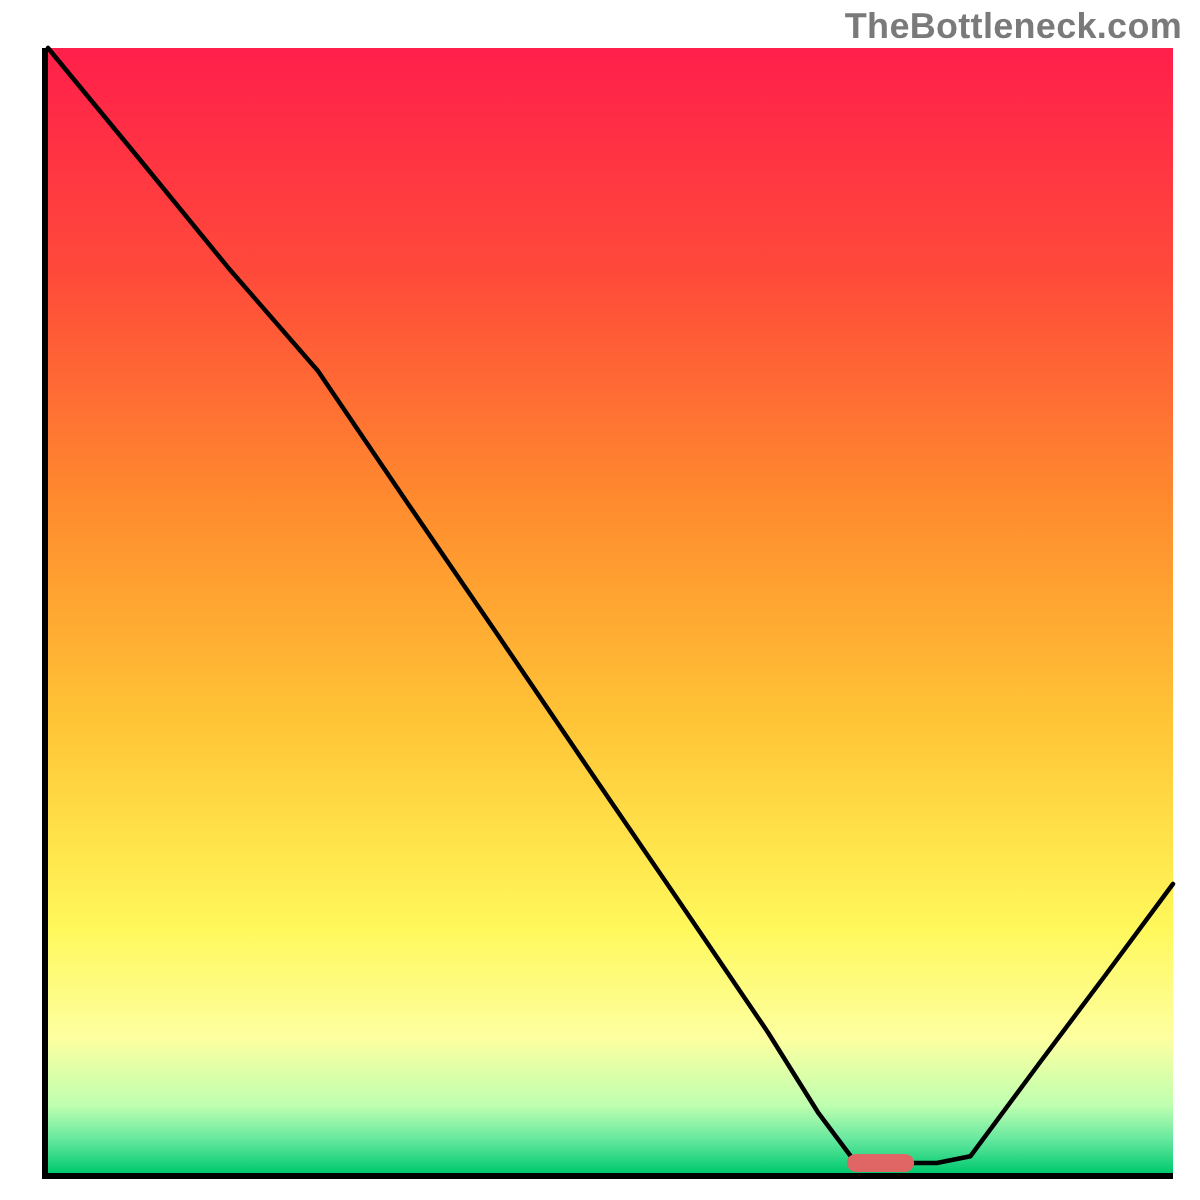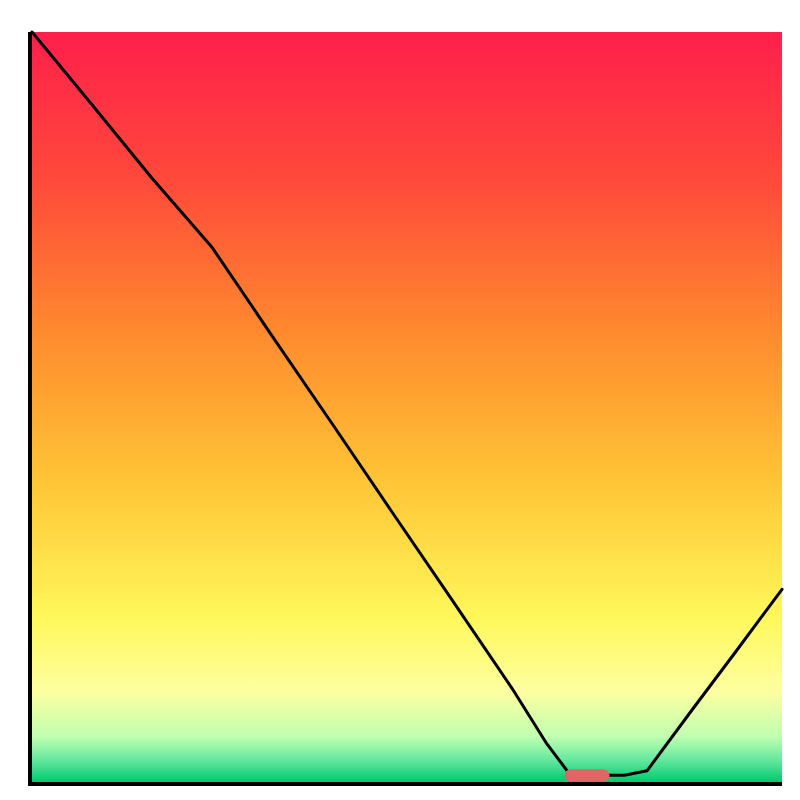--- a/index.html
+++ b/index.html
@@ -31,20 +31,21 @@
     top: 0;
     left: 0;
     width: 800px;
     height: 800px;
   }
 </style>
 </head>
 <body>
 
 <div class="chart-wrap">
+  <div class="watermark">TheBottleneck.com</div>
 
   <svg class="plot" viewBox="0 0 800 800">
     <defs>
       <linearGradient id="bg-grad" x1="0" y1="0" x2="0" y2="1">
       <stop offset="0%" stop-color="#ff1f4b"></stop>
           <stop offset="20%" stop-color="#ff4a3a"></stop>
           <stop offset="40%" stop-color="#ff8a2e"></stop>
           <stop offset="60%" stop-color="#ffc536"></stop>
           <stop offset="78%" stop-color="#fff85a"></stop>
           <stop offset="88%" stop-color="#fdffa0"></stop>

